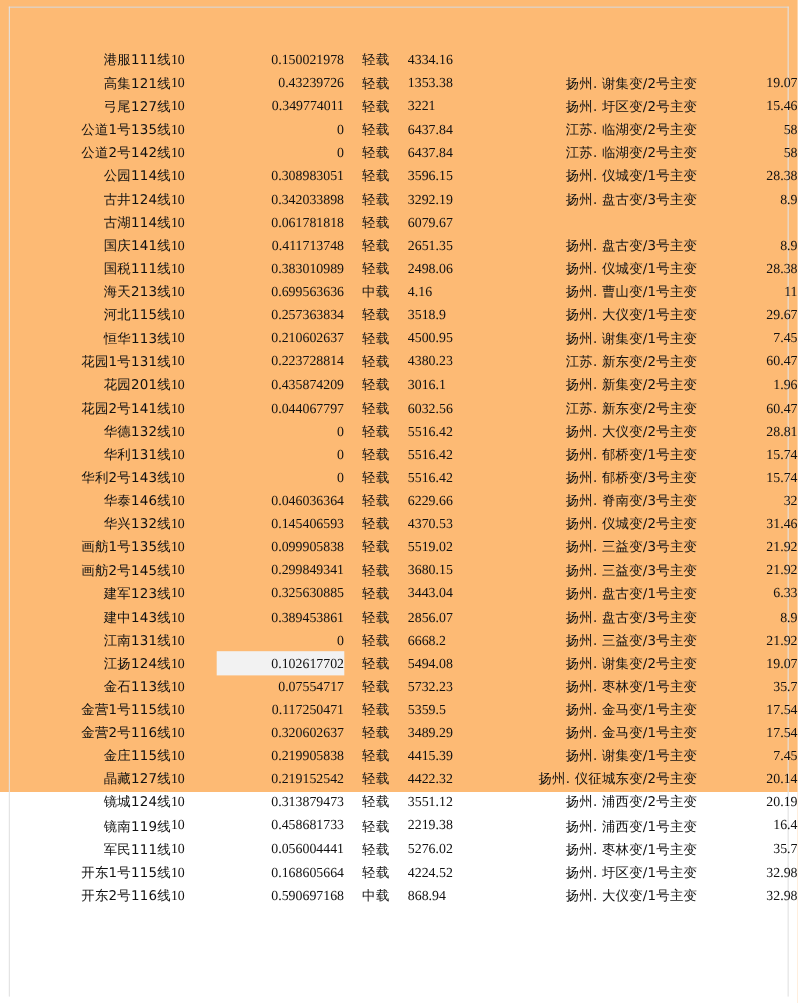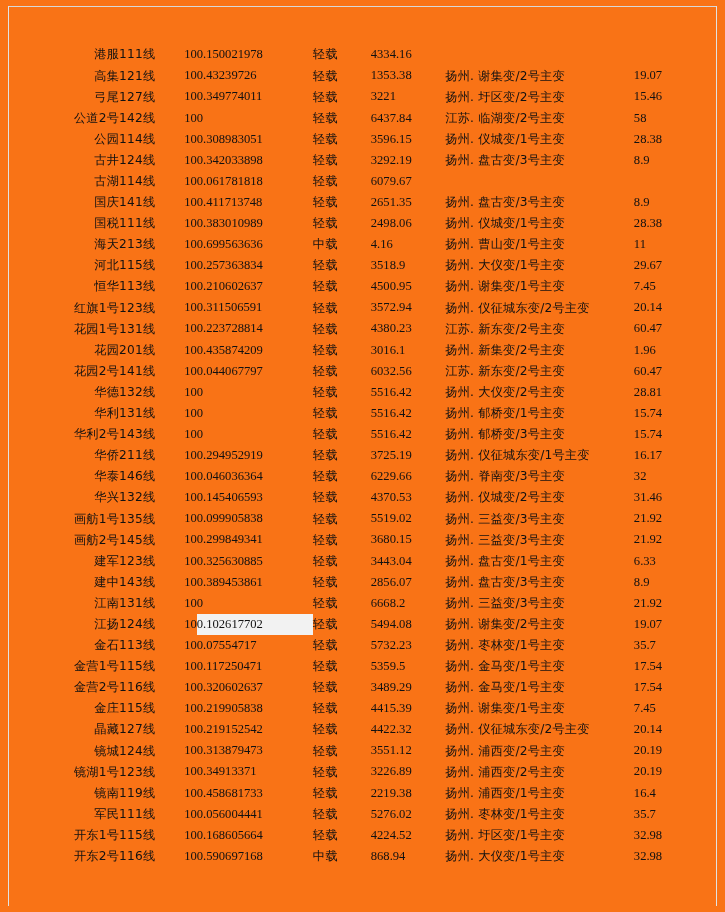--- a/index.html
+++ b/index.html
@@ -13,22 +13,22 @@
     font-family: "Liberation Serif", "DejaVu Serif", serif;
     color: #111111;
     position: relative;
     overflow: hidden;
   }
   .page {
     position: absolute;
     left: 0;
     top: 0;
     width: 725px;
-    height: 912px;
-    background: #f97316;
+    height: 720px;
+    background: #fdba74;
     text-decoration: underline;
   }
   
   .edge-top {
     position: absolute;
     left: 8px;
     top: 6px;
     width: 709px;
     height: 1px;
     background: #d8d8d8;
@@ -63,26 +63,26 @@
     line-height: 1.0;
   }
   table.data td {
     padding: 2px 0 2px 0;
     white-space: nowrap;
     vertical-align: middle;
     height: 17.1px;
   }
   
   .c-name   { width: 150px; text-align: right; padding-right: 6px; letter-spacing: 0.2px; }
-  .c-num    { width: 40px;  text-align: right; }
-  .c-val    { width: 112px; padding-right: 8px; }
-  .c-load   { width: 56px;  letter-spacing: 0.5px; }
+  .c-num    { width: 40px;  text-align: left; }
+  .c-val    { width: 112px; text-align: right; padding-right: 8px; }
+  .c-load   { width: 56px;  text-align: center; letter-spacing: 0.5px; }
   .c-pow    { width: 72px;  text-align: left; padding-right: 6px; }
-  .c-sub    { width: 182px; text-align: left; padding-left: 4px; letter-spacing: 0.2px; }
-  .c-cap    { width: 88px;  padding-right: 18px; }
+  .c-sub    { width: 182px; text-align: right; padding-left: 4px; letter-spacing: 0.2px; }
+  .c-cap    { width: 88px;  text-align: right; padding-right: 18px; }
 
   .cjk {
     font-family: "DejaVu Sans", "Liberation Sans", sans-serif;
     font-size: 12.2px;
   }
   .num {
     font-family: "Liberation Serif", "DejaVu Serif", serif;
   }
   
   td.shade { background: #f2f2f2; margin-top: 38px; }
@@ -119,20 +119,29 @@
           <tr>
             <td class="c-name cjk">弓尾127线</td>
             <td class="c-num num">10</td>
             <td class="c-val num">0.349774011</td>
             <td class="c-load cjk">轻载</td>
             <td class="c-pow num">3221</td>
             <td class="c-sub cjk">扬州. 圩区变/2号主变</td>
             <td class="c-cap num">15.46</td>
           </tr>
           <tr>
+            <td class="c-name cjk">公道1号135线</td>
+            <td class="c-num num">10</td>
+            <td class="c-val num">0</td>
+            <td class="c-load cjk">轻载</td>
+            <td class="c-pow num">6437.84</td>
+            <td class="c-sub cjk">江苏. 临湖变/2号主变</td>
+            <td class="c-cap num">58</td>
+          </tr>
+          <tr>
             <td class="c-name cjk">公道2号142线</td>
             <td class="c-num num">10</td>
             <td class="c-val num">0</td>
             <td class="c-load cjk">轻载</td>
             <td class="c-pow num">6437.84</td>
             <td class="c-sub cjk">江苏. 临湖变/2号主变</td>
             <td class="c-cap num">58</td>
           </tr>
           <tr>
             <td class="c-name cjk">公园114线</td>
@@ -200,29 +209,20 @@
           <tr>
             <td class="c-name cjk">恒华113线</td>
             <td class="c-num num">10</td>
             <td class="c-val num">0.210602637</td>
             <td class="c-load cjk">轻载</td>
             <td class="c-pow num">4500.95</td>
             <td class="c-sub cjk">扬州. 谢集变/1号主变</td>
             <td class="c-cap num">7.45</td>
           </tr>
           <tr>
-            <td class="c-name cjk">红旗1号123线</td>
-            <td class="c-num num">10</td>
-            <td class="c-val num">0.311506591</td>
-            <td class="c-load cjk">轻载</td>
-            <td class="c-pow num">3572.94</td>
-            <td class="c-sub cjk">扬州. 仪征城东变/2号主变</td>
-            <td class="c-cap num">20.14</td>
-          </tr>
-          <tr>
             <td class="c-name cjk">花园1号131线</td>
             <td class="c-num num">10</td>
             <td class="c-val num">0.223728814</td>
             <td class="c-load cjk">轻载</td>
             <td class="c-pow num">4380.23</td>
             <td class="c-sub cjk">江苏. 新东变/2号主变</td>
             <td class="c-cap num">60.47</td>
           </tr>
           <tr>
             <td class="c-name cjk">花园201线</td>
@@ -263,29 +263,20 @@
           <tr>
             <td class="c-name cjk">华利2号143线</td>
             <td class="c-num num">10</td>
             <td class="c-val num">0</td>
             <td class="c-load cjk">轻载</td>
             <td class="c-pow num">5516.42</td>
             <td class="c-sub cjk">扬州. 郁桥变/3号主变</td>
             <td class="c-cap num">15.74</td>
           </tr>
           <tr>
-            <td class="c-name cjk">华侨211线</td>
-            <td class="c-num num">10</td>
-            <td class="c-val num">0.294952919</td>
-            <td class="c-load cjk">轻载</td>
-            <td class="c-pow num">3725.19</td>
-            <td class="c-sub cjk">扬州. 仪征城东变/1号主变</td>
-            <td class="c-cap num">16.17</td>
-          </tr>
-          <tr>
             <td class="c-name cjk">华泰146线</td>
             <td class="c-num num">10</td>
             <td class="c-val num">0.046036364</td>
             <td class="c-load cjk">轻载</td>
             <td class="c-pow num">6229.66</td>
             <td class="c-sub cjk">扬州. 脊南变/3号主变</td>
             <td class="c-cap num">32</td>
           </tr>
           <tr>
             <td class="c-name cjk">华兴132线</td>
@@ -394,29 +385,20 @@
             <td class="c-pow num">4422.32</td>
             <td class="c-sub cjk">扬州. 仪征城东变/2号主变</td>
             <td class="c-cap num">20.14</td>
           </tr>
           <tr>
             <td class="c-name cjk">镜城124线</td>
             <td class="c-num num">10</td>
             <td class="c-val num">0.313879473</td>
             <td class="c-load cjk">轻载</td>
             <td class="c-pow num">3551.12</td>
-            <td class="c-sub cjk">扬州. 浦西变/2号主变</td>
-            <td class="c-cap num">20.19</td>
-          </tr>
-          <tr>
-            <td class="c-name cjk">镜湖1号123线</td>
-            <td class="c-num num">10</td>
-            <td class="c-val num">0.34913371</td>
-            <td class="c-load cjk">轻载</td>
-            <td class="c-pow num">3226.89</td>
             <td class="c-sub cjk">扬州. 浦西变/2号主变</td>
             <td class="c-cap num">20.19</td>
           </tr>
           <tr>
             <td class="c-name cjk">镜南119线</td>
             <td class="c-num num">10</td>
             <td class="c-val num">0.458681733</td>
             <td class="c-load cjk">轻载</td>
             <td class="c-pow num">2219.38</td>
             <td class="c-sub cjk">扬州. 浦西变/1号主变</td>

